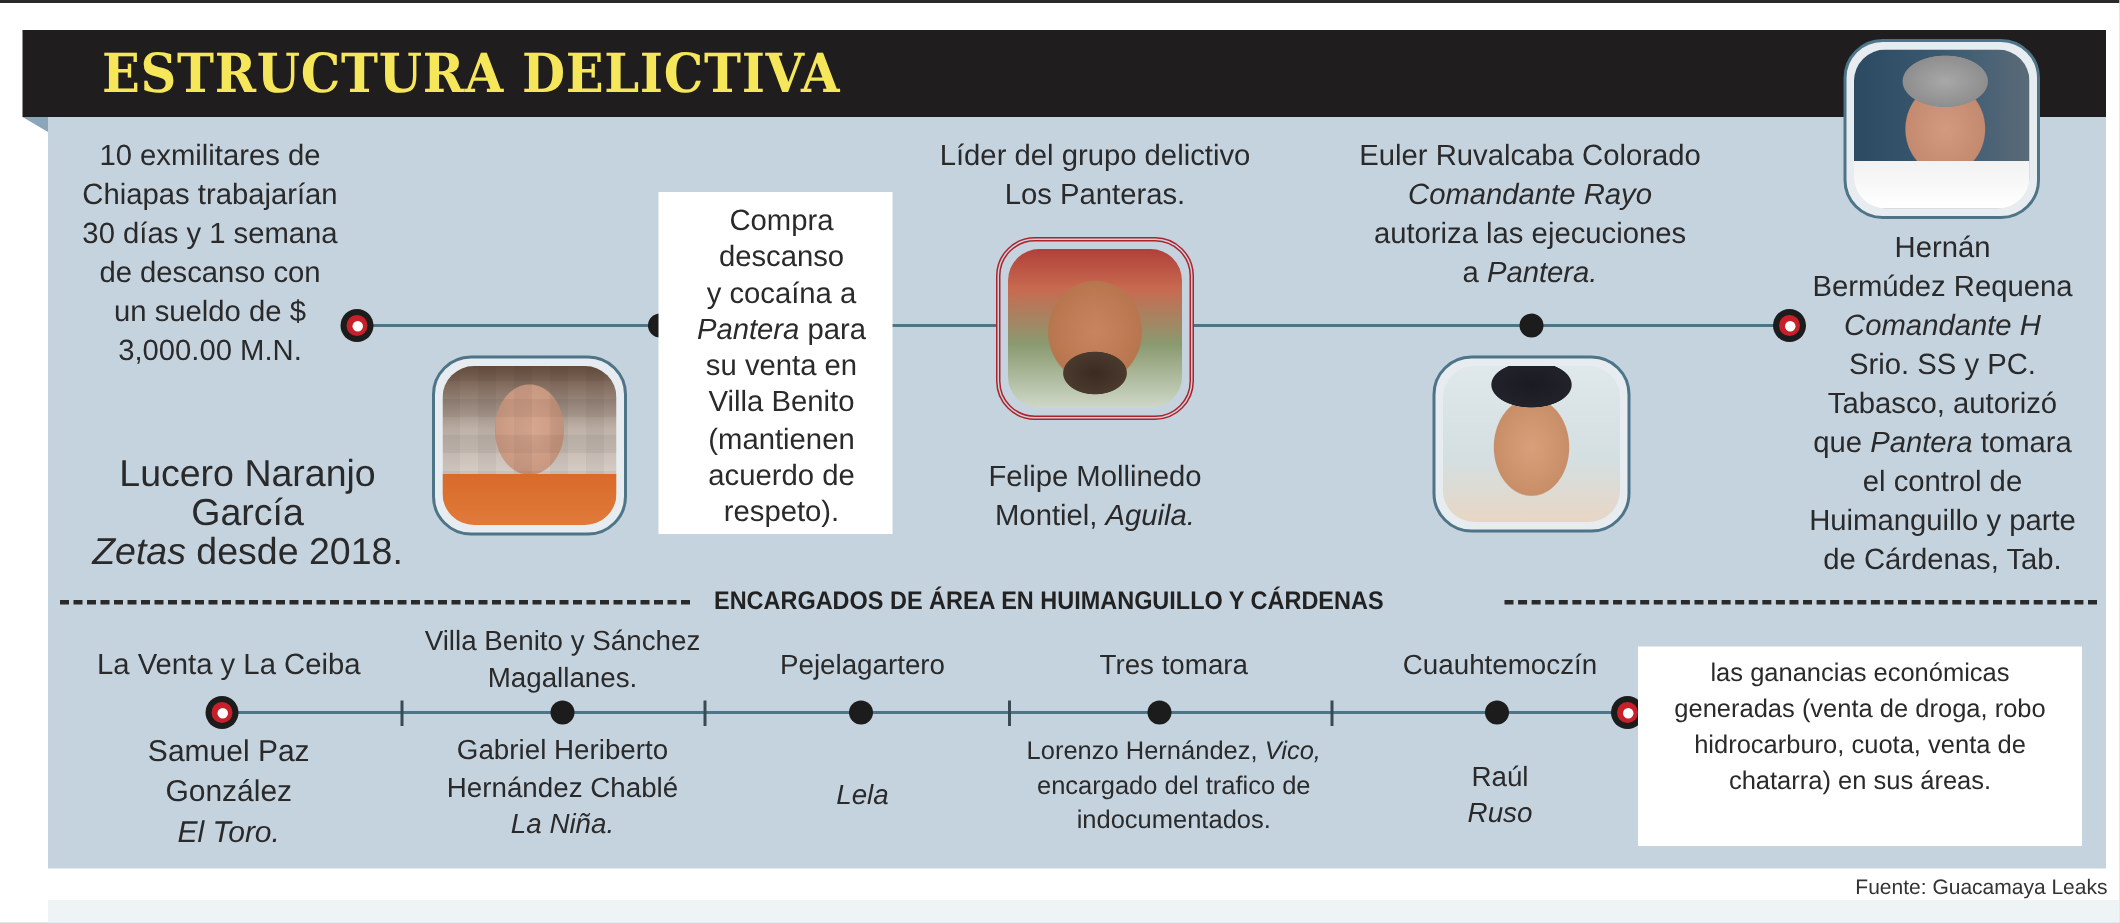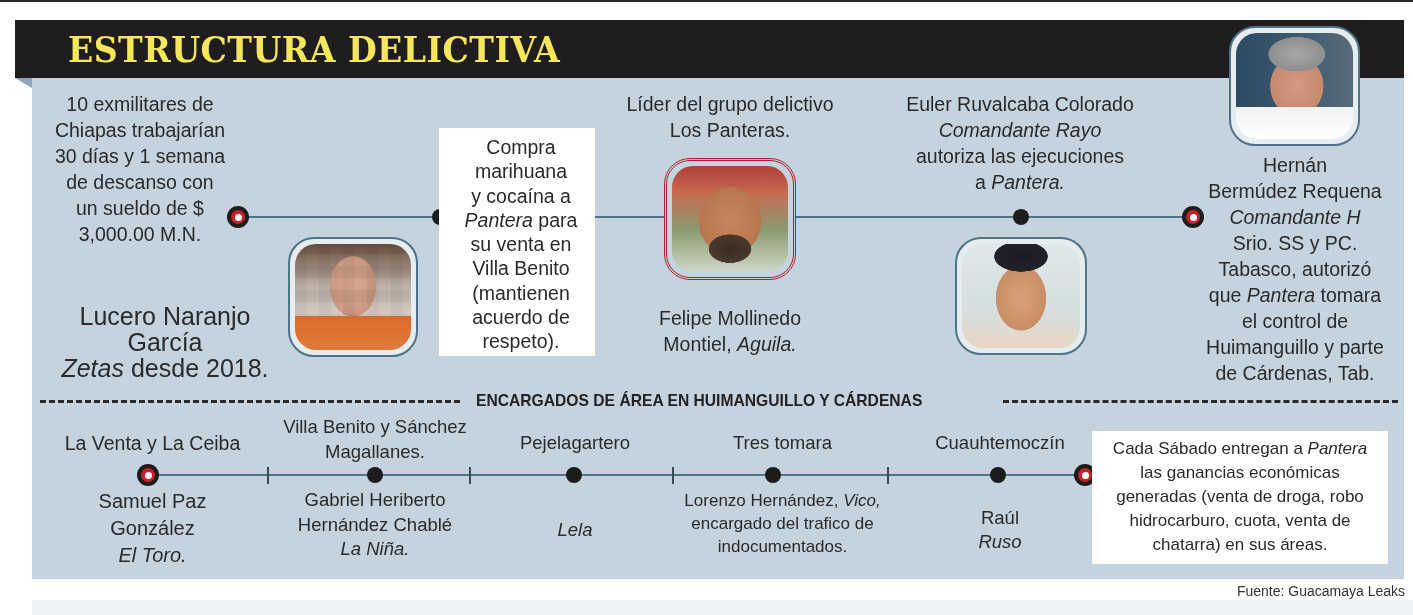--- a/index.html
+++ b/index.html
@@ -60,21 +60,21 @@
     repeating-linear-gradient(90deg, rgba(0,0,0,0.04) 0 12px, transparent 12px 24px),
     repeating-linear-gradient(0deg, rgba(0,0,0,0.05) 0 12px, transparent 12px 24px),
     radial-gradient(ellipse 28% 40% at 50% 40%, #d9a890 0%, #c99880 70%, transparent 72%),
     linear-gradient(180deg, #6a5040 0%, #bfb2a8 40%, #efebe8 100%);"></div>
 </div>
 
 <div class="node-dot" style="left:432px; top:209px;"></div>
 <div class="whitebox" style="left:439px; top:128px; width:156px; height:228px;"></div>
 <div class="txt" style="left:439px; top:135px; width:164px; font-size:19.5px; line-height:24.3px;">
   <div>Compra</div>
-  <div>marihuana</div>
+  <div>descanso</div>
   <div>y cocaína a</div>
   <div><i>Pantera</i><span> para</span></div>
   <div>su venta en</div>
   <div>Villa Benito</div>
   <div>(mantienen</div>
   <div>acuerdo de</div>
   <div>respeto).</div>
 </div>
 
 <div class="txt" style="left:600px; top:91px; width:260px; font-size:19.5px; line-height:26px;">
@@ -180,21 +180,20 @@
 </div>
 <div class="node-dot" style="left:990px; top:467px;"></div>
 <div class="txt" style="left:900px; top:506px; width:200px; font-size:18.5px; line-height:24px;">
   <div>Raúl</div>
   <div><i>Ruso</i></div>
 </div>
 
 <div class="node-red" style="left:1074px; top:464px;"></div>
 <div class="whitebox" style="left:1092px; top:431px; width:296px; height:133px;"></div>
 <div class="txt" style="left:1092px; top:437px; width:296px; font-size:17px; line-height:24px;">
-  <div><span>Cada Sábado entregan a </span><i>Pantera</i></div>
   <div>las ganancias económicas</div>
   <div>generadas (venta de droga, robo</div>
   <div>hidrocarburo, cuota, venta de</div>
   <div>chatarra) en sus áreas.</div>
 </div>
 
 <div class="source">Fuente: Guacamaya Leaks</div>
 <div class="bottomstrip"></div>
 
 </body></html>

